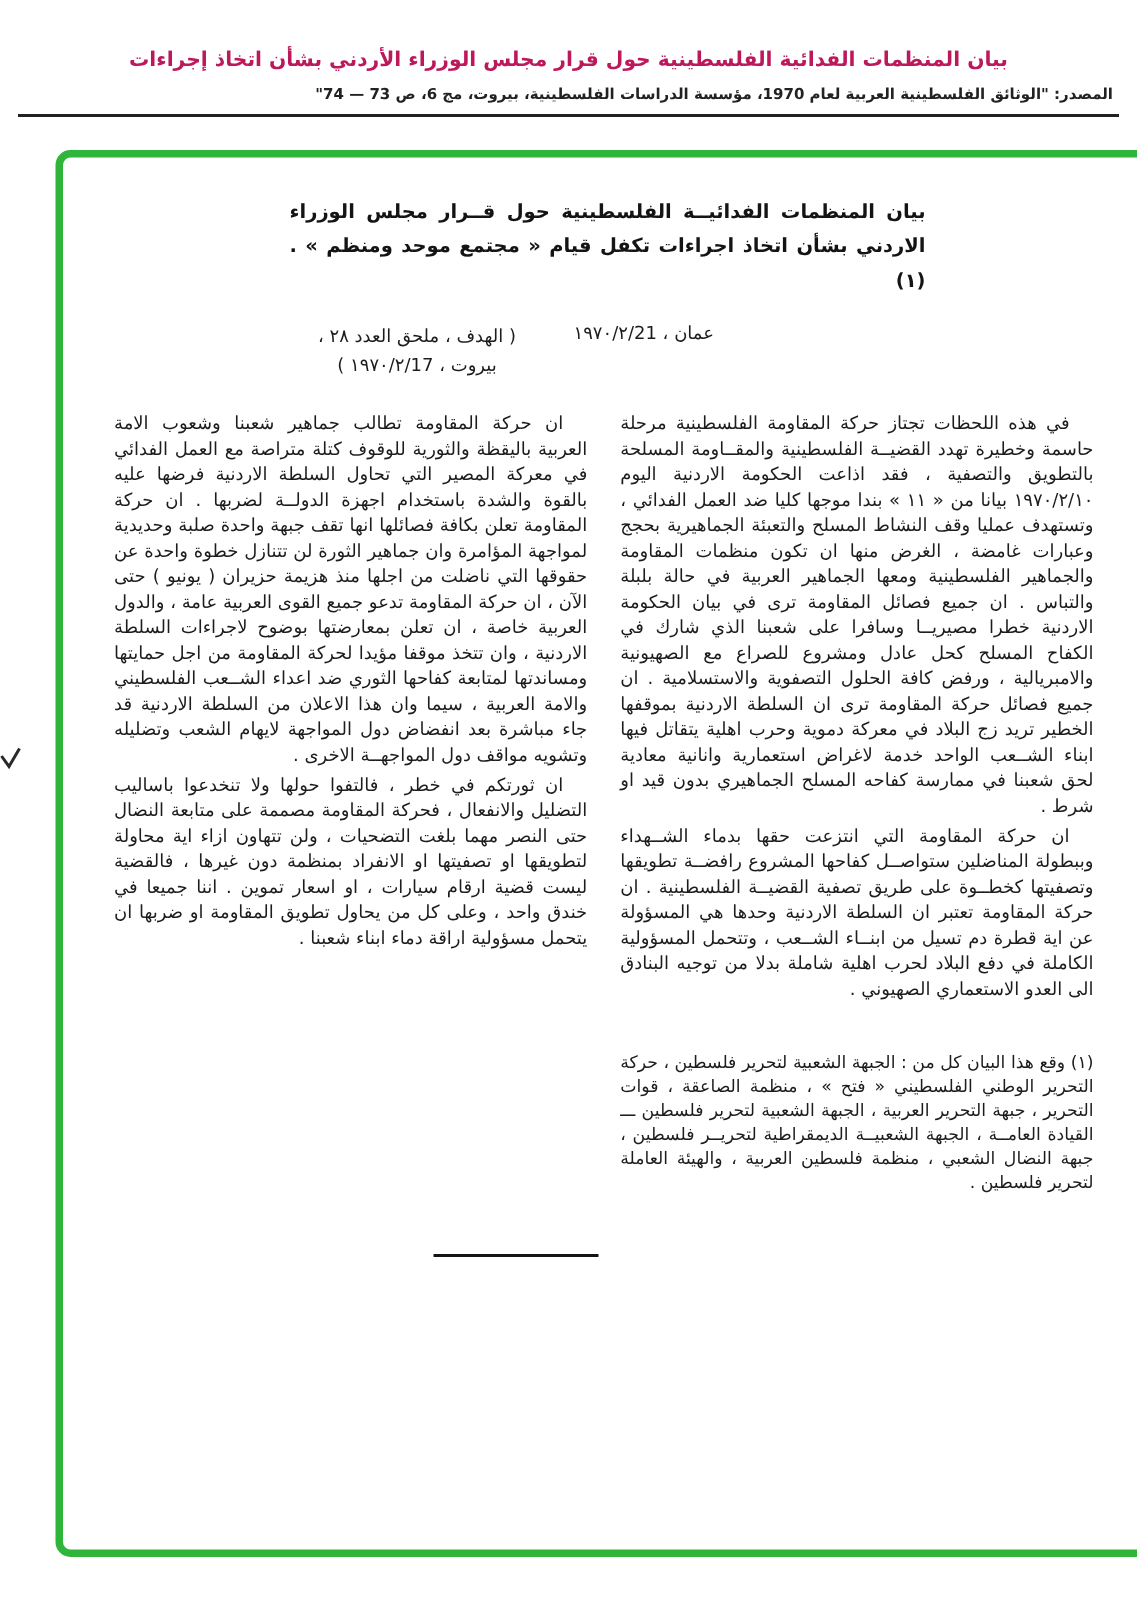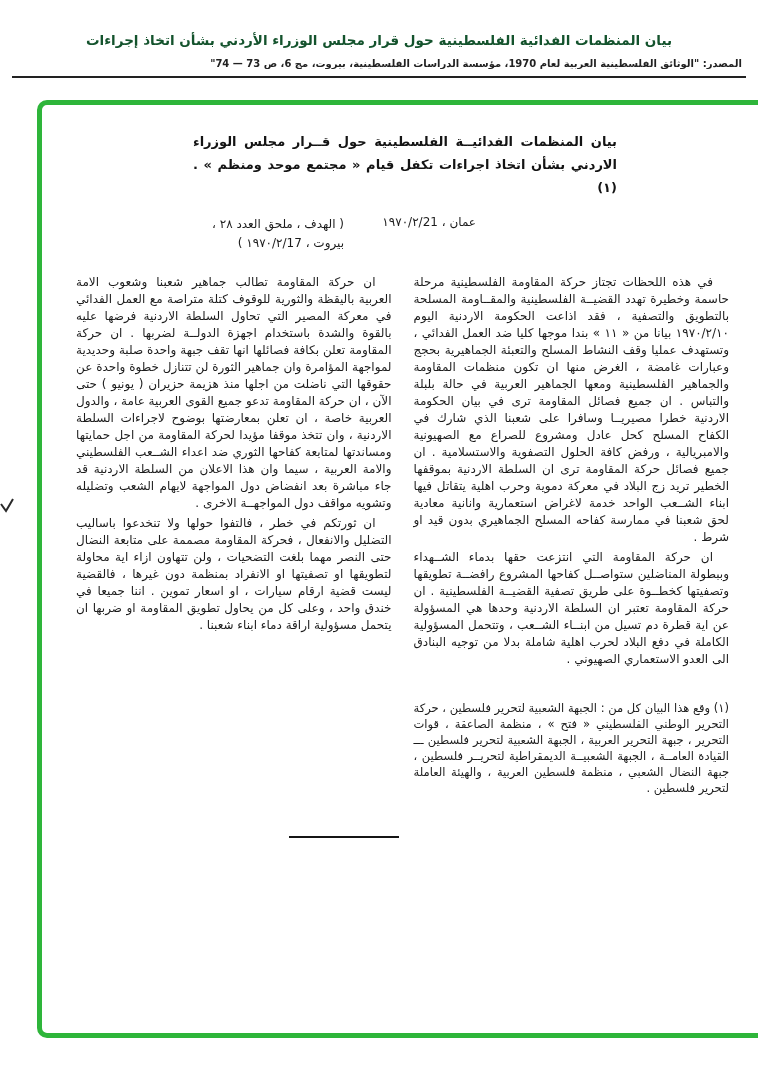--- a/index.html
+++ b/index.html
@@ -11,21 +11,21 @@
     color: #1c1c1c;
     overflow: hidden;
   }
   .page { position: relative; width: 758px; height: 1078px; direction: rtl; }
 
   .top-header {
     padding-top: 32px;
     text-align: center;
     font-weight: bold;
     font-size: 13.5px;
-    color: #14532d;
+    color: #be185d;
   }
   .source-line {
     direction: rtl;
     text-align: right;
     font-size: 10px;
     font-weight: bold;
     padding: 10px 16px 0 14px;
     color: #222;
     white-space: nowrap;
     overflow: hidden;
@@ -60,21 +60,21 @@
 
   .dateline {
     display: flex;
     justify-content: space-between;
     align-items: flex-start;
     margin-top: 16px;
     padding: 0 253px 0 136px;
     font-size: 12px;
   }
   .dateline .place-date { white-space: nowrap; }
-  .dateline .ref-block { text-align: right; line-height: 1.6; white-space: nowrap; }
+  .dateline .ref-block { text-align: center; line-height: 1.6; white-space: nowrap; }
 
   .columns {
     display: flex;
     gap: 22px;
     margin-top: 20px;
     font-size: 12px;
     line-height: 17px;
     text-align: justify;
   }
   .col { flex: 1 1 0; min-width: 0; }

